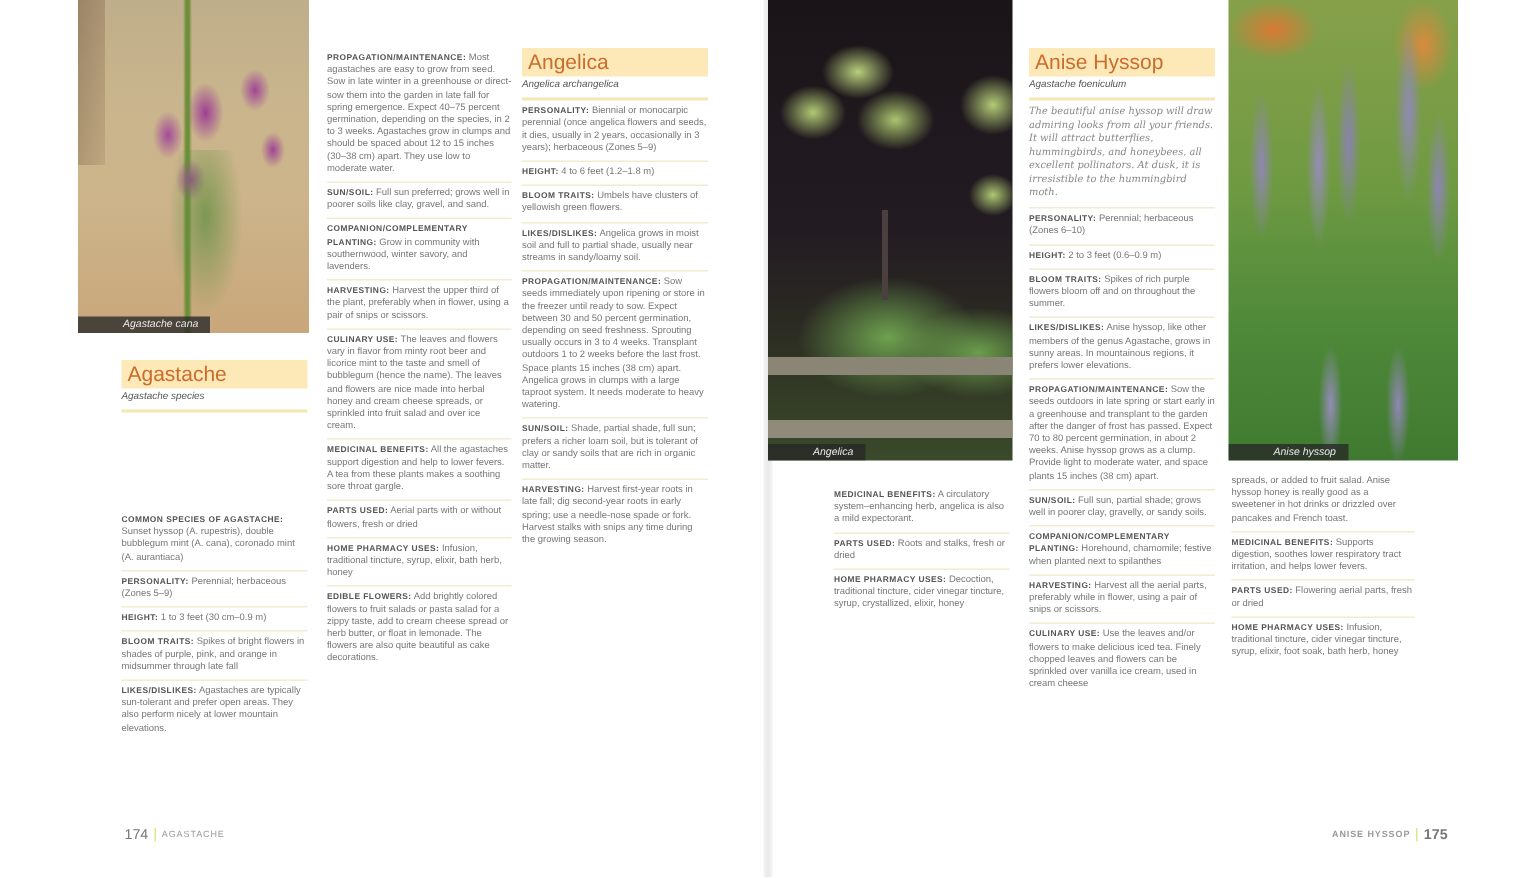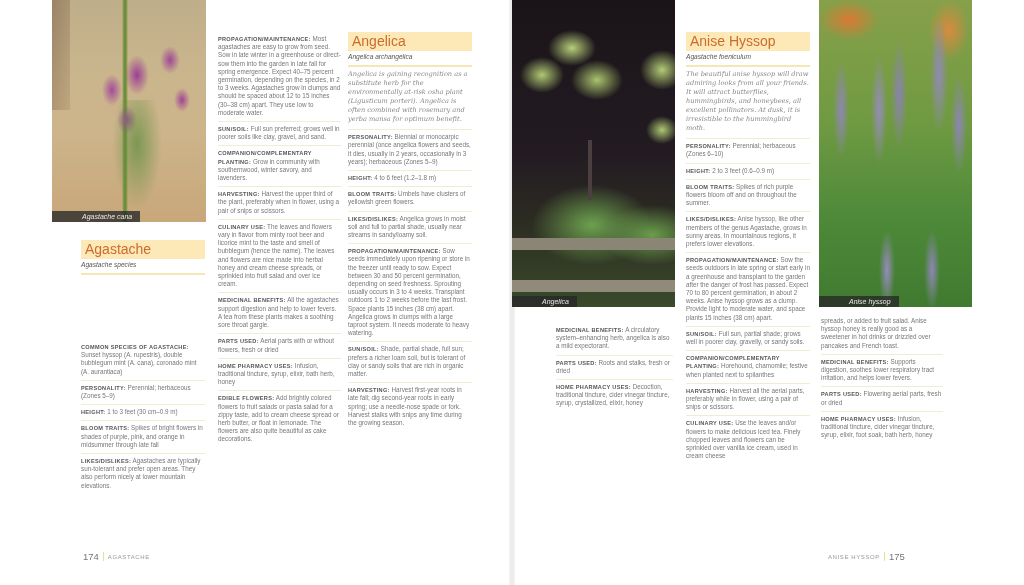--- a/index.html
+++ b/index.html
@@ -79,21 +79,21 @@
   .col-angelica-1 { left: 348px; top: 32px; width: 124px; }
   .col-angelica-2 { left: 556px; top: 323px; width: 117px; }
   .col-anise-1 { left: 686px; top: 32px; width: 124px; }
   .col-anise-2 { left: 821px; top: 314px; width: 122px; }
 
   .folio { position: absolute; top: 551px; font-size: 8px; color: #888; display: flex; align-items: center; gap: 4px; }
   .folio .num { font-size: 9.5px; color: #777; }
   .folio .sec { font-size: 6px; letter-spacing: .6px; color: #999; }
   .folio .bar { width: 1px; height: 9px; background: #dfe68a; }
   .folio-left { left: 83px; }
-  .folio-right { left: 828px; }
+  .folio-right { left: 888px; font-weight: bold; }
 </style>
 </head>
 <body>
 
 <div class="page page-left"></div>
 <div class="page page-right"></div>
 <div class="gutter"></div>
 
 <div class="photo photo-agastache">
   <div class="caption">Agastache cana</div>
@@ -125,21 +125,20 @@
     <p class="block"><span class="lbl">CULINARY USE:</span><span> The leaves and flowers vary in flavor from minty root beer and licorice mint to the taste and smell of bubblegum (hence the name). The leaves and flowers are nice made into herbal honey and cream cheese spreads, or sprinkled into fruit salad and over ice cream.</span></p>
     <p class="block"><span class="lbl">MEDICINAL BENEFITS:</span><span> All the agastaches support digestion and help to lower fevers. A tea from these plants makes a soothing sore throat gargle.</span></p>
     <p class="block"><span class="lbl">PARTS USED:</span><span> Aerial parts with or without flowers, fresh or dried</span></p>
     <p class="block"><span class="lbl">HOME PHARMACY USES:</span><span> Infusion, traditional tincture, syrup, elixir, bath herb, honey</span></p>
     <p class="block"><span class="lbl">EDIBLE FLOWERS:</span><span> Add brightly colored flowers to fruit salads or pasta salad for a zippy taste, add to cream cheese spread or herb butter, or float in lemonade. The flowers are also quite beautiful as cake decorations.</span></p>
   </div>
 
 <div class="col col-angelica-1">
   <div class="title">Angelica</div>
   <div class="sci">Angelica archangelica</div>
-  <div class="intro">Angelica is gaining recognition as a substitute herb for the environmentally at-risk osha plant (Ligusticum porteri). Angelica is often combined with rosemary and yerba mansa for optimum benefit.</div>
   <div>
       <p class="block"><span class="lbl">PERSONALITY:</span><span> Biennial or monocarpic perennial (once angelica flowers and seeds, it dies, usually in 2 years, occasionally in 3 years); herbaceous (Zones 5–9)</span></p>
       <p class="block"><span class="lbl">HEIGHT:</span><span> 4 to 6 feet (1.2–1.8 m)</span></p>
       <p class="block"><span class="lbl">BLOOM TRAITS:</span><span> Umbels have clusters of yellowish green flowers.</span></p>
       <p class="block"><span class="lbl">LIKES/DISLIKES:</span><span> Angelica grows in moist soil and full to partial shade, usually near streams in sandy/loamy soil.</span></p>
       <p class="block"><span class="lbl">PROPAGATION/MAINTENANCE:</span><span> Sow seeds immediately upon ripening or store in the freezer until ready to sow. Expect between 30 and 50 percent germination, depending on seed freshness. Sprouting usually occurs in 3 to 4 weeks. Transplant outdoors 1 to 2 weeks before the last frost. Space plants 15 inches (38 cm) apart. Angelica grows in clumps with a large taproot system. It needs moderate to heavy watering.</span></p>
       <p class="block"><span class="lbl">SUN/SOIL:</span><span> Shade, partial shade, full sun; prefers a richer loam soil, but is tolerant of clay or sandy soils that are rich in organic matter.</span></p>
       <p class="block"><span class="lbl">HARVESTING:</span><span> Harvest first-year roots in late fall; dig second-year roots in early spring; use a needle-nose spade or fork. Harvest stalks with snips any time during the growing season.</span></p>
     </div>
 </div>

